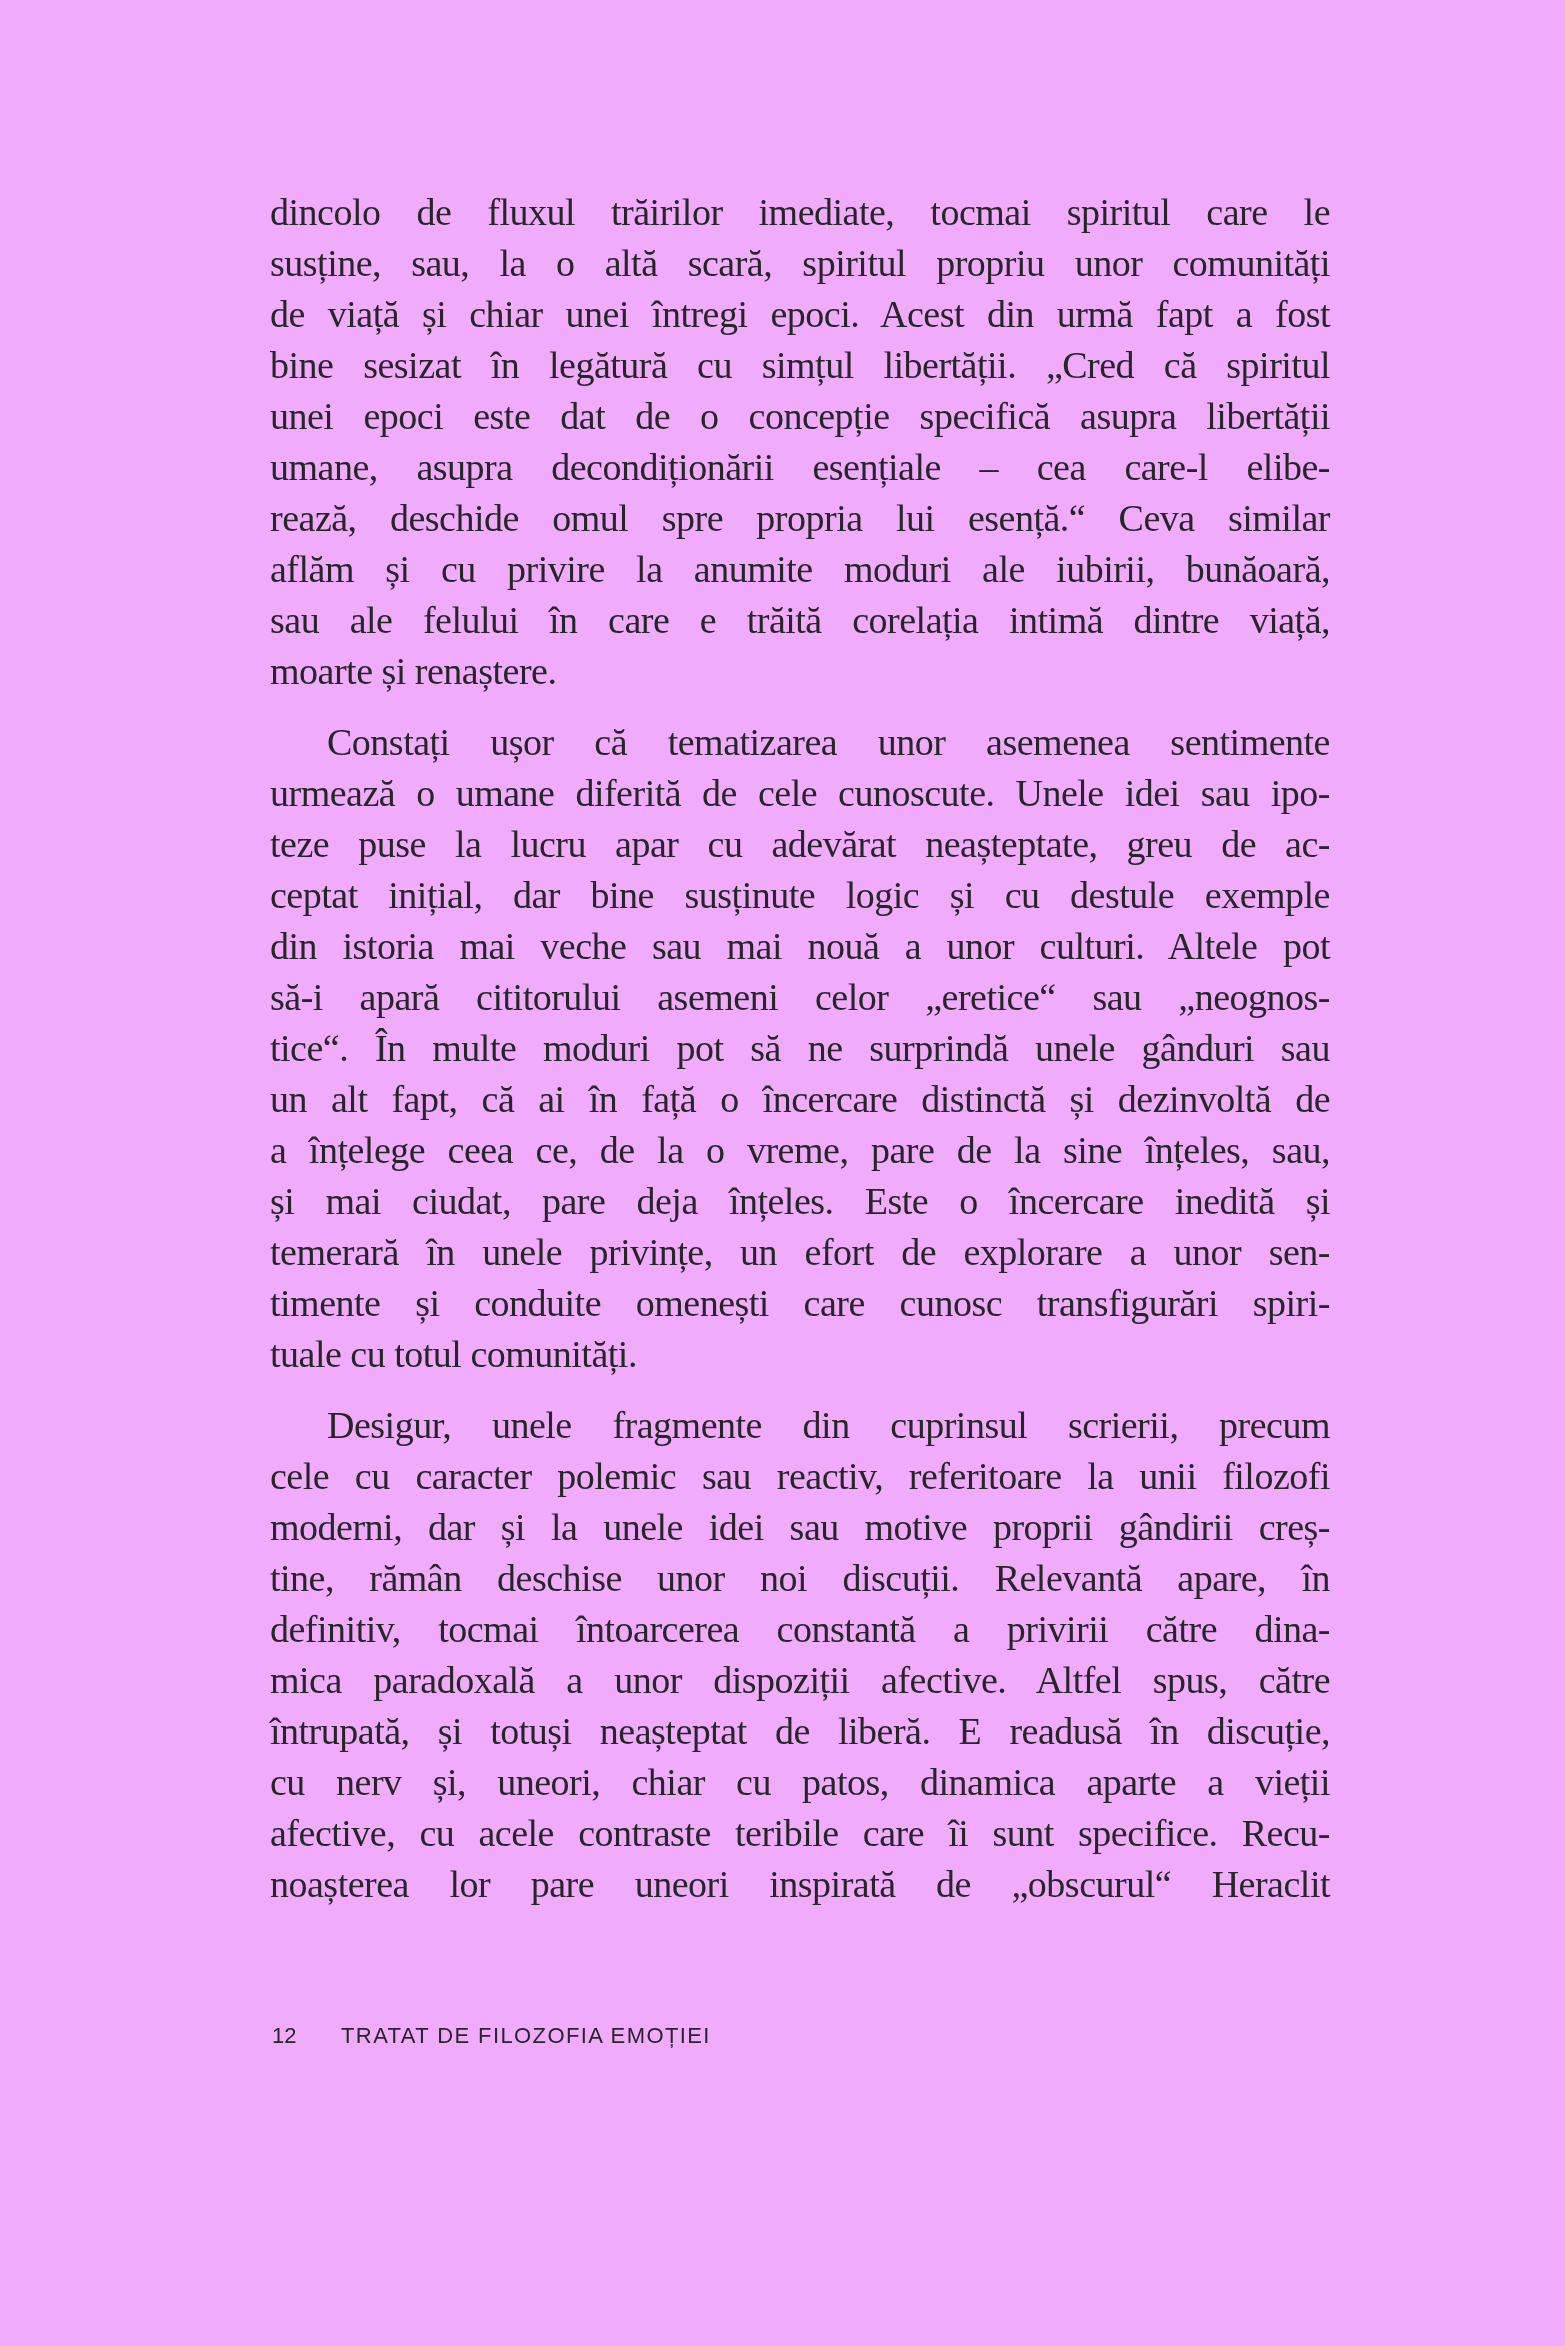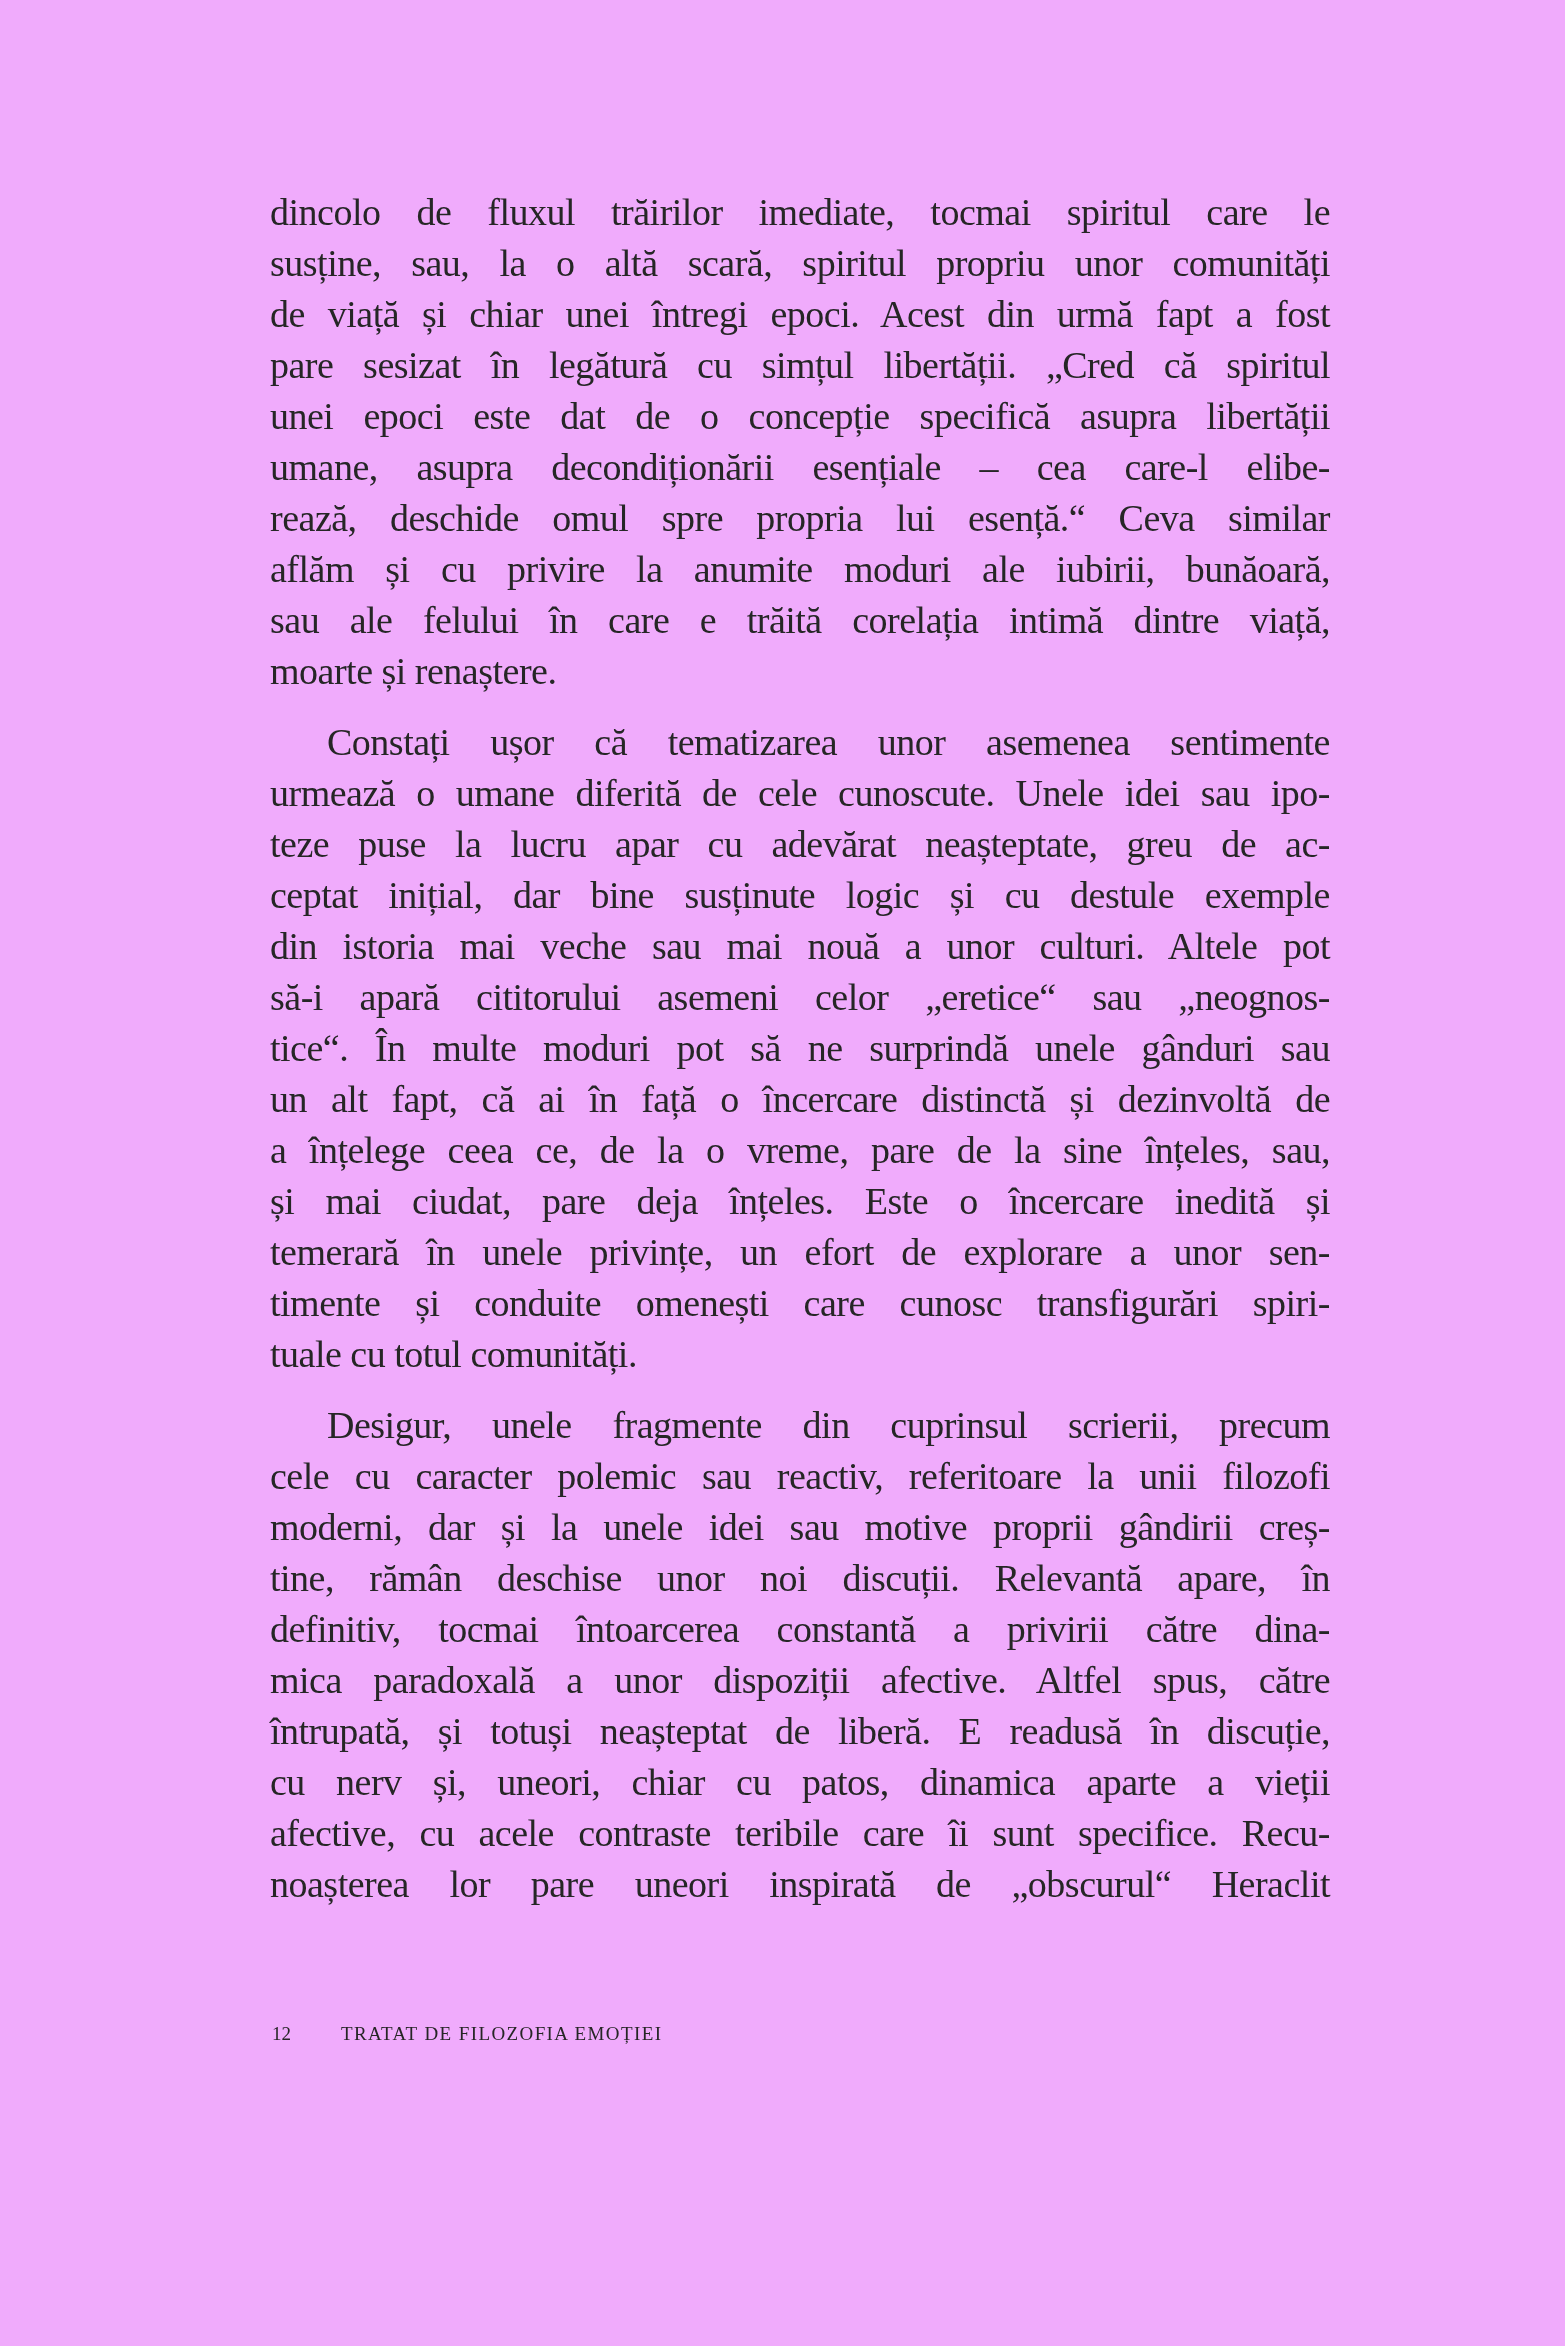--- a/index.html
+++ b/index.html
@@ -22,39 +22,39 @@
     white-space: nowrap;
     text-align: justify;
     text-align-last: justify;
   }
   .line.last { text-align-last: left; }
   .line.indent { padding-left: 57px; margin-top: 20px; }
   .footer {
     position: absolute;
     left: 272px;
     top: 2023px;
-    font-family: Liberation Serif, serif;
-    font-size: 19px;
+    font-family: Liberation Sans, sans-serif;
+    font-size: 22px;
     color: #262626;
     letter-spacing: 1.4px;
     white-space: nowrap;
   }
   .footer .folio { display: inline-block; width: 69px; letter-spacing: 0; }
   .footer .running-title { text-transform: uppercase; }
 </style>
 </head>
 <body>
 
 <div class="page">
   <div class="body-text" id="body-text">
       <div class="paragraph">
         <span class="line">dincolo de fluxul trăirilor imediate, tocmai spiritul care le</span>
         <span class="line">susține, sau, la o altă scară, spiritul propriu unor comunități</span>
         <span class="line">de viață și chiar unei întregi epoci. Acest din urmă fapt a fost</span>
-        <span class="line">pare sesizat în legătură cu simțul libertății. „Cred că spiritul</span>
+        <span class="line">bine sesizat în legătură cu simțul libertății. „Cred că spiritul</span>
         <span class="line">unei epoci este dat de o concepție specifică asupra libertății</span>
         <span class="line">umane, asupra decondiționării esențiale – cea care-l elibe-</span>
         <span class="line">rează, deschide omul spre propria lui esență.“ Ceva similar</span>
         <span class="line">aflăm și cu privire la anumite moduri ale iubirii, bunăoară,</span>
         <span class="line">sau ale felului în care e trăită corelația intimă dintre viață,</span>
         <span class="line last">moarte și renaștere.</span>
       </div>
       <div class="paragraph">
         <span class="line indent">Constați ușor că tematizarea unor asemenea sentimente</span>
         <span class="line">urmează o umane diferită de cele cunoscute. Unele idei sau ipo-</span>

